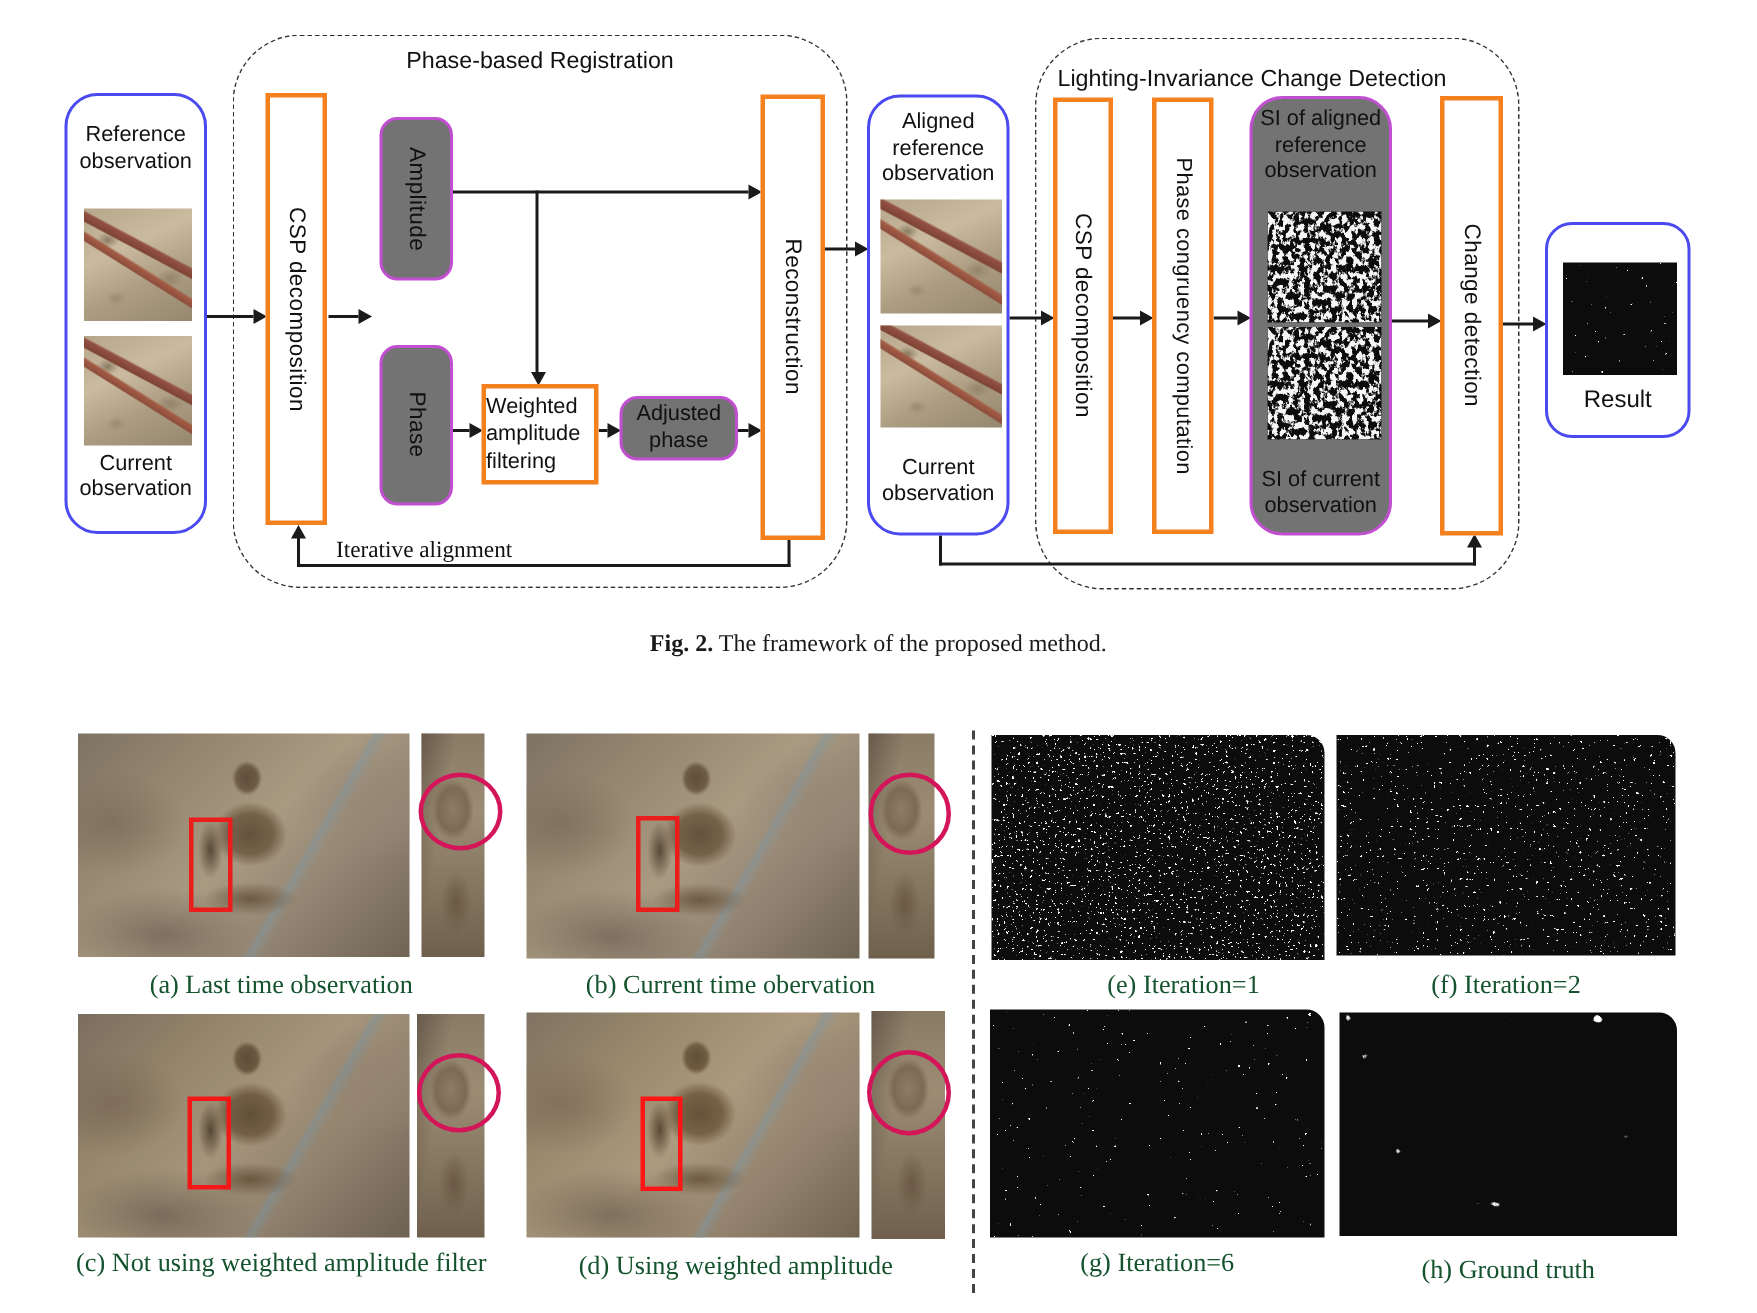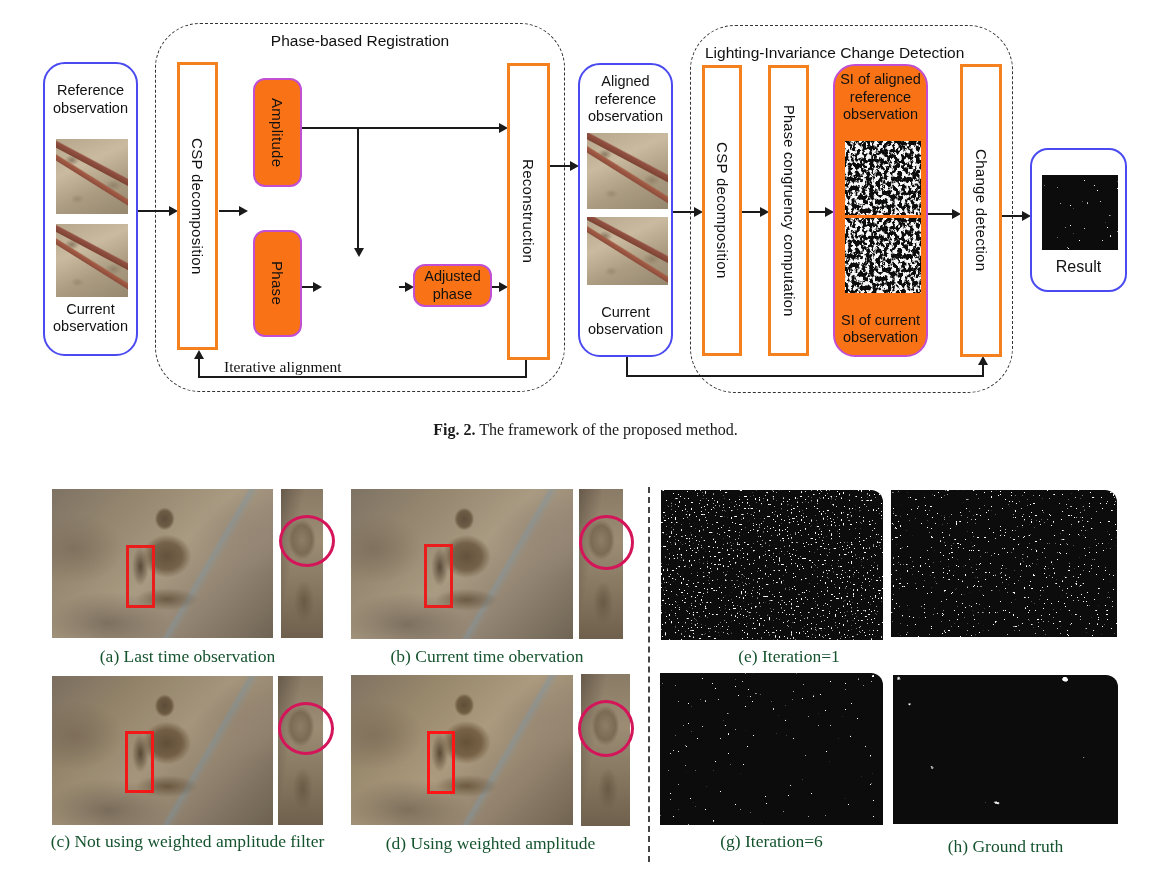--- a/index.html
+++ b/index.html
@@ -2,21 +2,21 @@
 <html><head>
 <meta charset="utf-8">
 <style>
   html,body{margin:0;padding:0;background:#ffffff;}
   #page{position:relative;width:1171px;height:863px;background:#fff;overflow:hidden;
         font-family:"Liberation Sans",sans-serif;color:#111;}
   .abs{position:absolute;}
   
   .obox{position:absolute;border:3px solid #f5801e;background:#fff;box-sizing:border-box;
         display:flex;align-items:center;justify-content:center;}
-  .pbox{position:absolute;border:2.5px solid #c24ed2;border-radius:12px;background:#f97316;box-sizing:border-box;
+  .pbox{position:absolute;border:2.5px solid #c24ed2;border-radius:12px;background:#737373;box-sizing:border-box;
         display:flex;align-items:center;justify-content:center;text-align:center;}
   .bbox{position:absolute;border:2px solid #4a4af0;border-radius:22px;background:#fff;box-sizing:border-box;}
   .vtext{writing-mode:vertical-rl;font-size:15px;letter-spacing:.3px;white-space:nowrap;}
   .dash{position:absolute;border:1.6px dashed #333;border-radius:45px;box-sizing:border-box;}
   .gtitle{position:absolute;font-size:15.5px;white-space:nowrap;}
   .boxlabel{position:absolute;width:100%;text-align:center;font-size:14.5px;line-height:1.22;}
   
   .hl{position:absolute;height:2px;background:#1a1a1a;}
   .vl{position:absolute;width:2px;background:#1a1a1a;}
   .ah-r{position:absolute;width:0;height:0;border:5px solid transparent;border-right:0;border-left:9px solid #1a1a1a;}
@@ -168,20 +168,23 @@
     <span class="vtext">CSP decomposition</span>
   </div>
 
   <div class="pbox" style="left:253px;top:78px;width:49px;height:109px;">
     <span class="vtext">Amplitude</span>
   </div>
   <div class="pbox" style="left:253px;top:230px;width:49px;height:107px;">
     <span class="vtext">Phase</span>
   </div>
 
+  <div class="obox" style="left:321px;top:256px;width:78px;height:67px;">
+    <span style="font-size:14.5px;line-height:1.25;text-align:left;">Weighted amplitude filtering</span>
+  </div>
 
   <div class="pbox" style="left:413px;top:264px;width:79px;height:43px;">
     <span style="font-size:14.5px;line-height:1.2;">Adjusted phase</span>
   </div>
 
   <div class="obox" style="left:507px;top:63px;width:43px;height:297px;">
     <span class="vtext">Reconstruction</span>
   </div>
 
   <div class="bbox" style="left:578px;top:63px;width:95px;height:294px;">
@@ -270,20 +273,21 @@
         <rect width="222" height="150" filter="url(#f-sp-heavy)"></rect>
       </svg>
   </div>
   <div class="pcap" style="left:678px;top:646px;width:222px;">(e) Iteration=1</div>
 
   <div class="blackimg" style="left:891px;top:490px;width:226px;height:147px;">
     <svg class="noise" viewBox="0 0 226 147" preserveAspectRatio="none">
         <rect width="226" height="147" filter="url(#f-sp-med)"></rect>
       </svg>
   </div>
+  <div class="pcap" style="left:891px;top:646px;width:226px;">(f) Iteration=2</div>
 
   <div class="blackimg" style="left:660px;top:673px;width:223px;height:152px;">
     <svg class="noise" viewBox="0 0 223 152" preserveAspectRatio="none">
         <rect width="223" height="152" filter="url(#f-sp-low)"></rect>
       </svg>
   </div>
   <div class="pcap" style="left:660px;top:831px;width:223px;">(g) Iteration=6</div>
 
   <div class="blackimg" style="left:893px;top:675px;width:225px;height:149px;">
     <svg class="noise" viewBox="0 0 225 149" preserveAspectRatio="none">

